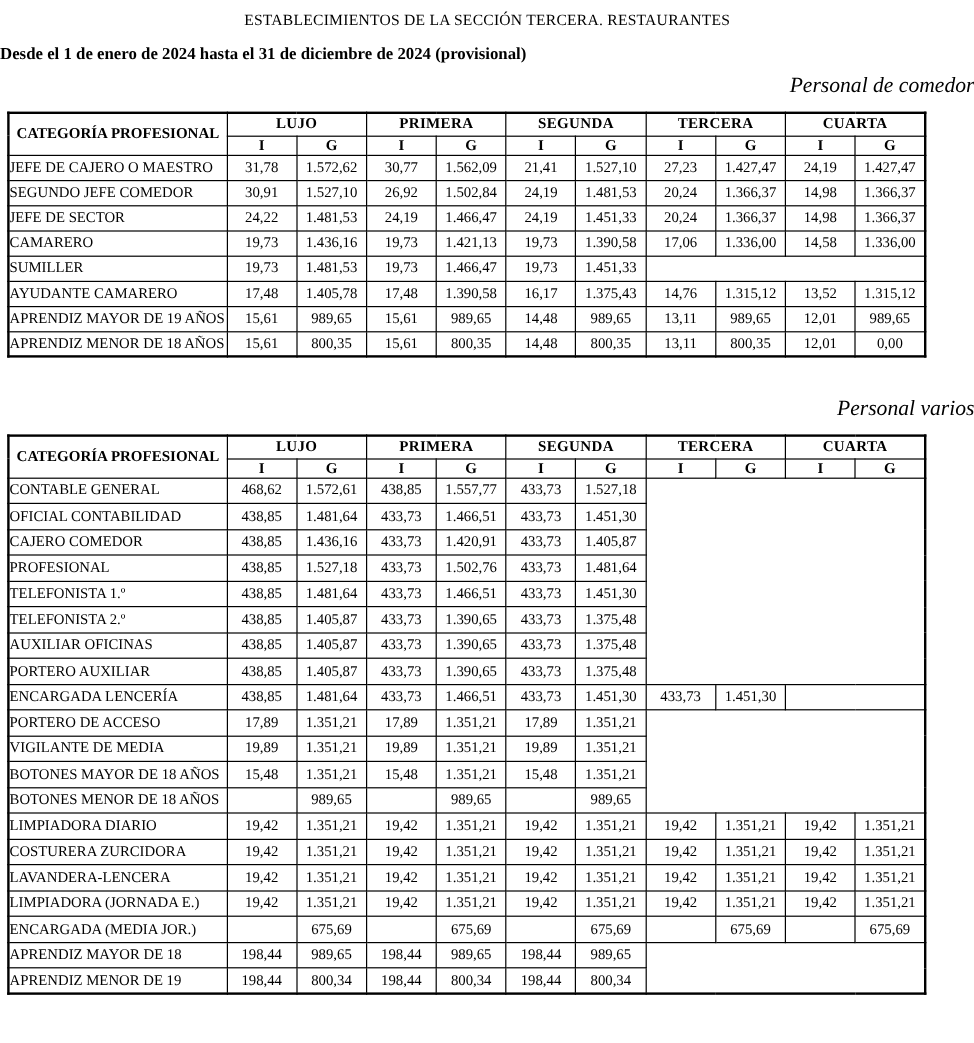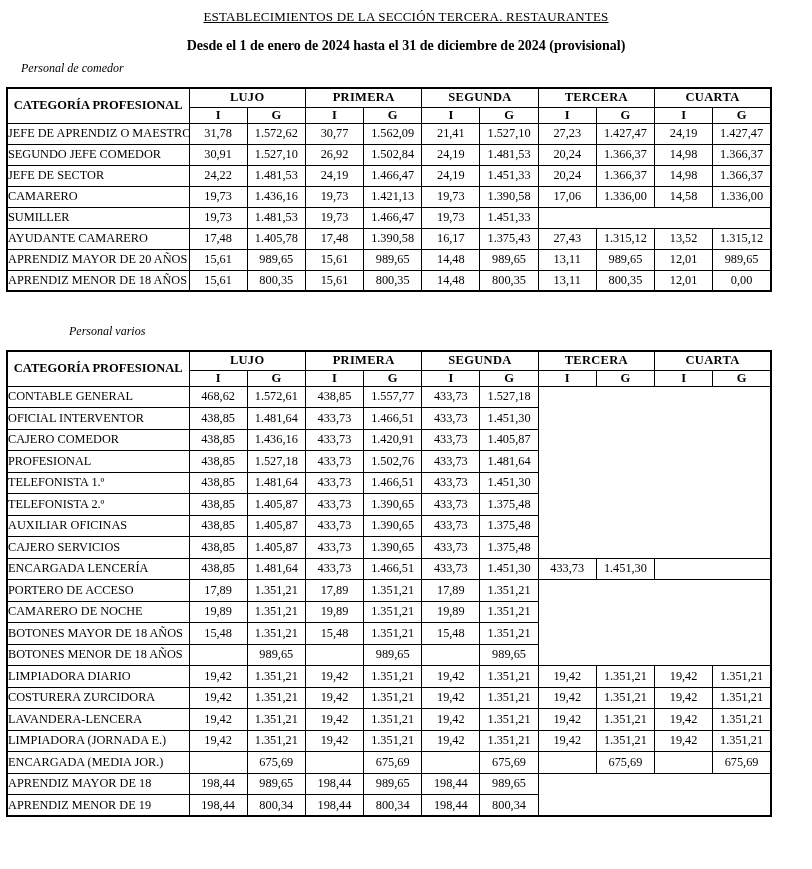--- a/index.html
+++ b/index.html
@@ -9,34 +9,32 @@
     background: #ffffff; color: #000000;
     font-family: "Liberation Serif", serif;
     overflow: hidden;
   }
   .doc-title {
     margin-top: 9px;
     text-align: center;
     font-size: 13px;
     font-weight: normal;
     letter-spacing: 0.2px;
-    text-decoration: underline;
   }
   .doc-subtitle {
     margin-top: 13px;
-    text-align: center;
+    text-align: left;
     font-size: 14px;
     font-weight: bold;
   }
   .table-caption {
     margin-top: 7px;
-    text-align: left;
-    font-size: 12px;
+    text-align: right;
+    font-size: 18px;
     font-style: italic;
-    margin-left: 21px;
   }
   .caption-varios { margin-top: 32px; padding-left: 48px; }
   table.salary {
     border-collapse: collapse;
     table-layout: fixed;
     width: 766px;
     margin: 11px 0 0 6px;
     border: 2px solid #000;
   }
   table.salary th, table.salary td {
@@ -93,21 +91,21 @@
           <th class="sub-head">I</th>
           <th class="sub-head">G</th>
           <th class="sub-head">I</th>
           <th class="sub-head">G</th>
           <th class="sub-head">I</th>
           <th class="sub-head">G</th>
         </tr>
       </thead>
       <tbody>
         <tr>
-          <td class="cat-cell">JEFE DE APRENDIZ O MAESTRO</td>
+          <td class="cat-cell">JEFE DE CAJERO O MAESTRO</td>
           <td class="num-cell">31,78</td>
           <td class="num-cell">1.572,62</td>
           <td class="num-cell">30,77</td>
           <td class="num-cell">1.562,09</td>
           <td class="num-cell">21,41</td>
           <td class="num-cell">1.527,10</td>
           <td class="num-cell">27,23</td>
           <td class="num-cell">1.427,47</td>
           <td class="num-cell">24,19</td>
           <td class="num-cell">1.427,47</td>
@@ -162,27 +160,27 @@
           <td class="blank-cell" colspan="4" rowspan="1"></td>
         </tr>
         <tr>
           <td class="cat-cell">AYUDANTE CAMARERO</td>
           <td class="num-cell">17,48</td>
           <td class="num-cell">1.405,78</td>
           <td class="num-cell">17,48</td>
           <td class="num-cell">1.390,58</td>
           <td class="num-cell">16,17</td>
           <td class="num-cell">1.375,43</td>
-          <td class="num-cell">27,43</td>
+          <td class="num-cell">14,76</td>
           <td class="num-cell">1.315,12</td>
           <td class="num-cell">13,52</td>
           <td class="num-cell">1.315,12</td>
         </tr>
         <tr>
-          <td class="cat-cell">APRENDIZ MAYOR DE 20 AÑOS</td>
+          <td class="cat-cell">APRENDIZ MAYOR DE 19 AÑOS</td>
           <td class="num-cell">15,61</td>
           <td class="num-cell">989,65</td>
           <td class="num-cell">15,61</td>
           <td class="num-cell">989,65</td>
           <td class="num-cell">14,48</td>
           <td class="num-cell">989,65</td>
           <td class="num-cell">13,11</td>
           <td class="num-cell">989,65</td>
           <td class="num-cell">12,01</td>
           <td class="num-cell">989,65</td>
@@ -245,21 +243,21 @@
           <td class="cat-cell">CONTABLE GENERAL</td>
           <td class="num-cell">468,62</td>
           <td class="num-cell">1.572,61</td>
           <td class="num-cell">438,85</td>
           <td class="num-cell">1.557,77</td>
           <td class="num-cell">433,73</td>
           <td class="num-cell">1.527,18</td>
           <td class="blank-cell" colspan="4" rowspan="8"></td>
         </tr>
         <tr>
-          <td class="cat-cell">OFICIAL INTERVENTOR</td>
+          <td class="cat-cell">OFICIAL CONTABILIDAD</td>
           <td class="num-cell">438,85</td>
           <td class="num-cell">1.481,64</td>
           <td class="num-cell">433,73</td>
           <td class="num-cell">1.466,51</td>
           <td class="num-cell">433,73</td>
           <td class="num-cell">1.451,30</td>
         </tr>
         <tr>
           <td class="cat-cell">CAJERO COMEDOR</td>
           <td class="num-cell">438,85</td>
@@ -299,21 +297,21 @@
         <tr>
           <td class="cat-cell">AUXILIAR OFICINAS</td>
           <td class="num-cell">438,85</td>
           <td class="num-cell">1.405,87</td>
           <td class="num-cell">433,73</td>
           <td class="num-cell">1.390,65</td>
           <td class="num-cell">433,73</td>
           <td class="num-cell">1.375,48</td>
         </tr>
         <tr>
-          <td class="cat-cell">CAJERO SERVICIOS</td>
+          <td class="cat-cell">PORTERO AUXILIAR</td>
           <td class="num-cell">438,85</td>
           <td class="num-cell">1.405,87</td>
           <td class="num-cell">433,73</td>
           <td class="num-cell">1.390,65</td>
           <td class="num-cell">433,73</td>
           <td class="num-cell">1.375,48</td>
         </tr>
         <tr>
           <td class="cat-cell">ENCARGADA LENCERÍA</td>
           <td class="num-cell">438,85</td>
@@ -330,21 +328,21 @@
           <td class="cat-cell">PORTERO DE ACCESO</td>
           <td class="num-cell">17,89</td>
           <td class="num-cell">1.351,21</td>
           <td class="num-cell">17,89</td>
           <td class="num-cell">1.351,21</td>
           <td class="num-cell">17,89</td>
           <td class="num-cell">1.351,21</td>
           <td class="blank-cell" colspan="4" rowspan="4"></td>
         </tr>
         <tr>
-          <td class="cat-cell">CAMARERO DE NOCHE</td>
+          <td class="cat-cell">VIGILANTE DE MEDIA</td>
           <td class="num-cell">19,89</td>
           <td class="num-cell">1.351,21</td>
           <td class="num-cell">19,89</td>
           <td class="num-cell">1.351,21</td>
           <td class="num-cell">19,89</td>
           <td class="num-cell">1.351,21</td>
         </tr>
         <tr>
           <td class="cat-cell">BOTONES MAYOR DE 18 AÑOS</td>
           <td class="num-cell">15,48</td>

